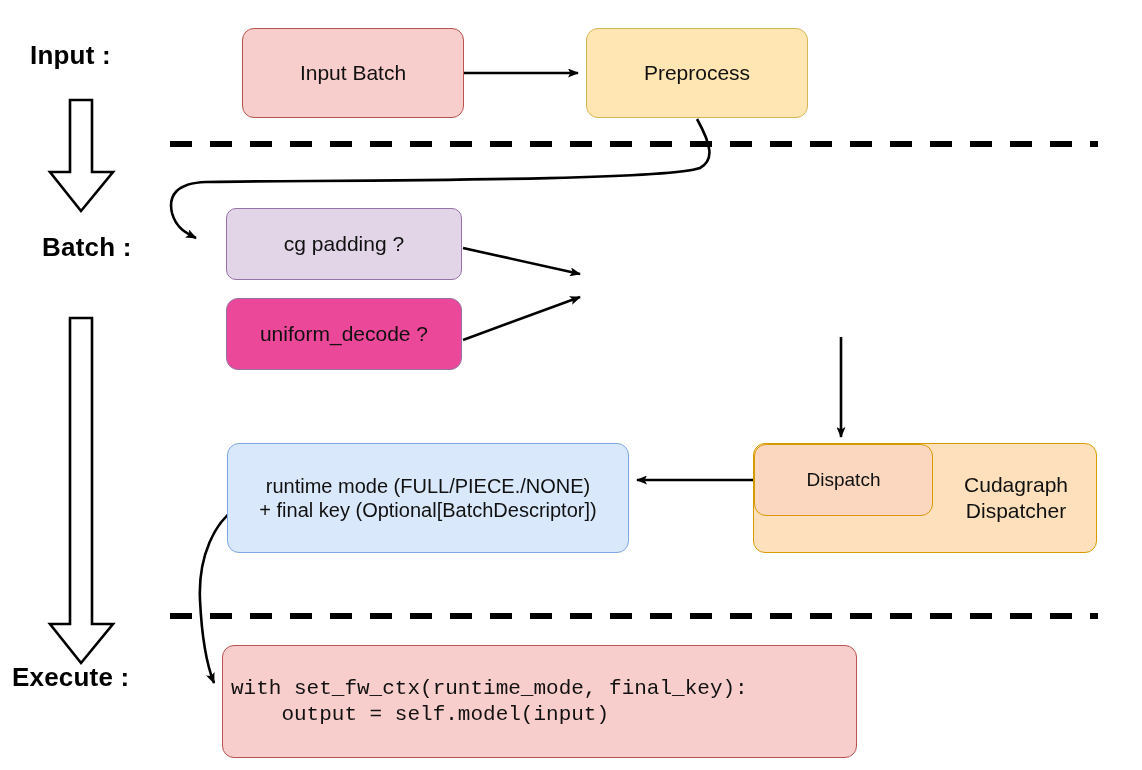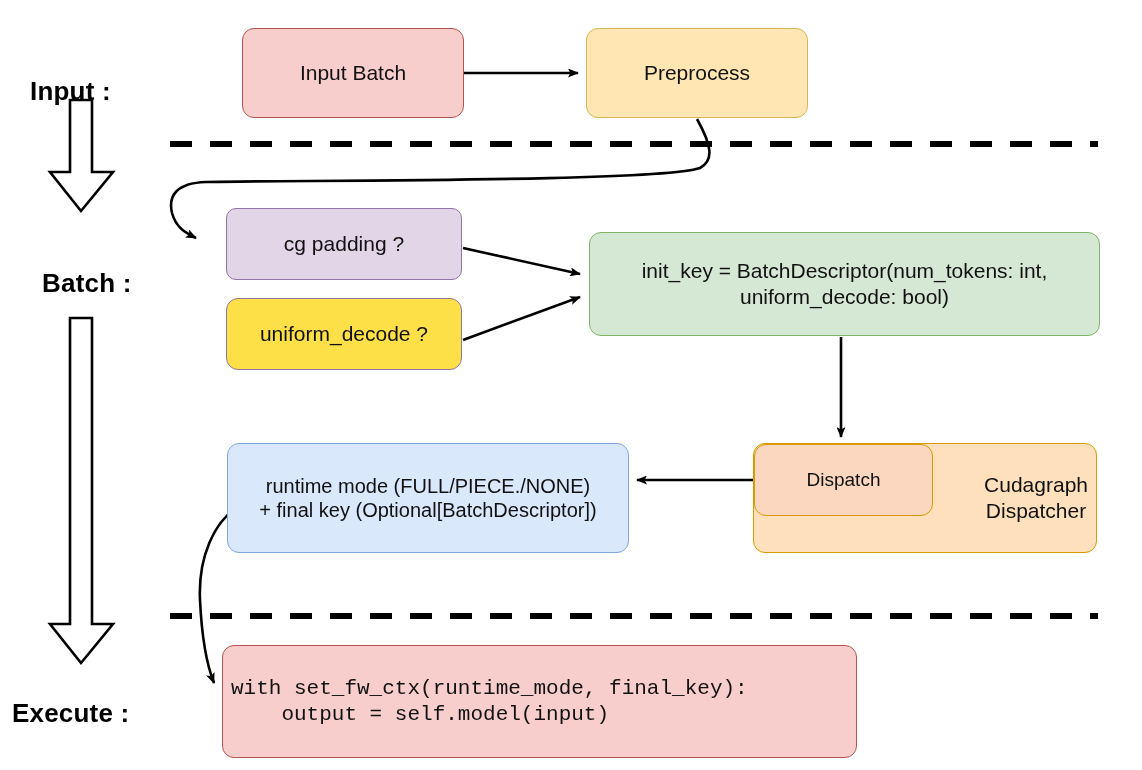--- a/index.html
+++ b/index.html
@@ -3,21 +3,21 @@
 <meta charset="utf-8">
 <style>
   html,body{margin:0;padding:0;background:#ffffff;}
   body{width:1142px;height:770px;font-family:"Liberation Sans",sans-serif;}
   #stage{position:relative;width:1142px;height:770px;overflow:hidden;background:#fff;}
 
   .node{position:absolute;box-sizing:border-box;display:flex;align-items:center;justify-content:center;
         text-align:center;border-radius:12px;border:1.6px solid #000;line-height:1.22;color:#111;}
   .node span{display:block;white-space:pre-line;}
 
-  .stage-label{position:absolute;font-weight:bold;color:#000;letter-spacing:.2px;margin-top:36px;}
+  .stage-label{position:absolute;font-weight:bold;color:#000;letter-spacing:.2px;}
 
   .codebox{font-family:"Liberation Mono","DejaVu Sans Mono",monospace;}
   .codebox span{text-align:left;white-space:pre;}
 
   svg.overlay{position:absolute;left:0;top:0;width:1142px;height:770px;pointer-events:none;}
 </style>
 </head>
 <body>
 
 <div id="stage">
@@ -60,35 +60,31 @@
   </div>
 
   <div class="node" style="left:586px;top:28px;width:222px;height:90px;background:#ffe6b3;border-color:#d6b656;font-size:21px;justify-content:center;">
     <span>Preprocess</span>
   </div>
 
   <div class="node" style="left:226px;top:208px;width:236px;height:72px;background:#e1d5e7;border-color:#9673a6;font-size:21px;border-radius:10px;">
     <span>cg padding ?</span>
   </div>
 
-  <div class="node" style="left:226px;top:298px;width:236px;height:72px;background:#fde047;border-color:#9673a6;font-size:21px;">
+  <div class="node" style="left:226px;top:298px;width:236px;height:72px;background:#ec4899;border-color:#9673a6;font-size:21px;">
     <span>uniform_decode ?</span>
   </div>
 
-  <div class="node" style="left:589px;top:232px;width:511px;height:104px;background:#d5e8d4;border-color:#82b366;font-size:21px;">
-    <span>init_key = BatchDescriptor(num_tokens: int,
-uniform_decode: bool)</span>
-  </div>
 
   <div class="node" style="left:227px;top:443px;width:402px;height:110px;background:#dae8fc;border-color:#7ea6e0;font-size:20px;">
     <span>runtime mode (FULL/PIECE./NONE)
 + final key (Optional[BatchDescriptor])</span>
   </div>
 
-  <div class="node" style="left:753px;top:443px;width:344px;height:110px;background:#ffe0bd;border-color:#d79b00;font-size:21px;justify-content:flex-end;padding-right:8px;">
+  <div class="node" style="left:753px;top:443px;width:344px;height:110px;background:#ffe0bd;border-color:#d79b00;font-size:21px;justify-content:flex-end;padding-right:28px;">
     <span>Cudagraph
 Dispatcher</span>
   </div>
 
   <div class="node" style="left:754px;top:444px;width:179px;height:72px;background:#fad7be;border-color:#d79b00;font-size:19px;">
     <span>Dispatch</span>
   </div>
 
   <div class="node codebox" style="left:222px;top:645px;width:635px;height:113px;background:#f8cecc;border-color:#b85450;font-size:21px;justify-content:flex-start;padding-left:8px;align-items:center;">
     <span>with set_fw_ctx(runtime_mode, final_key):

